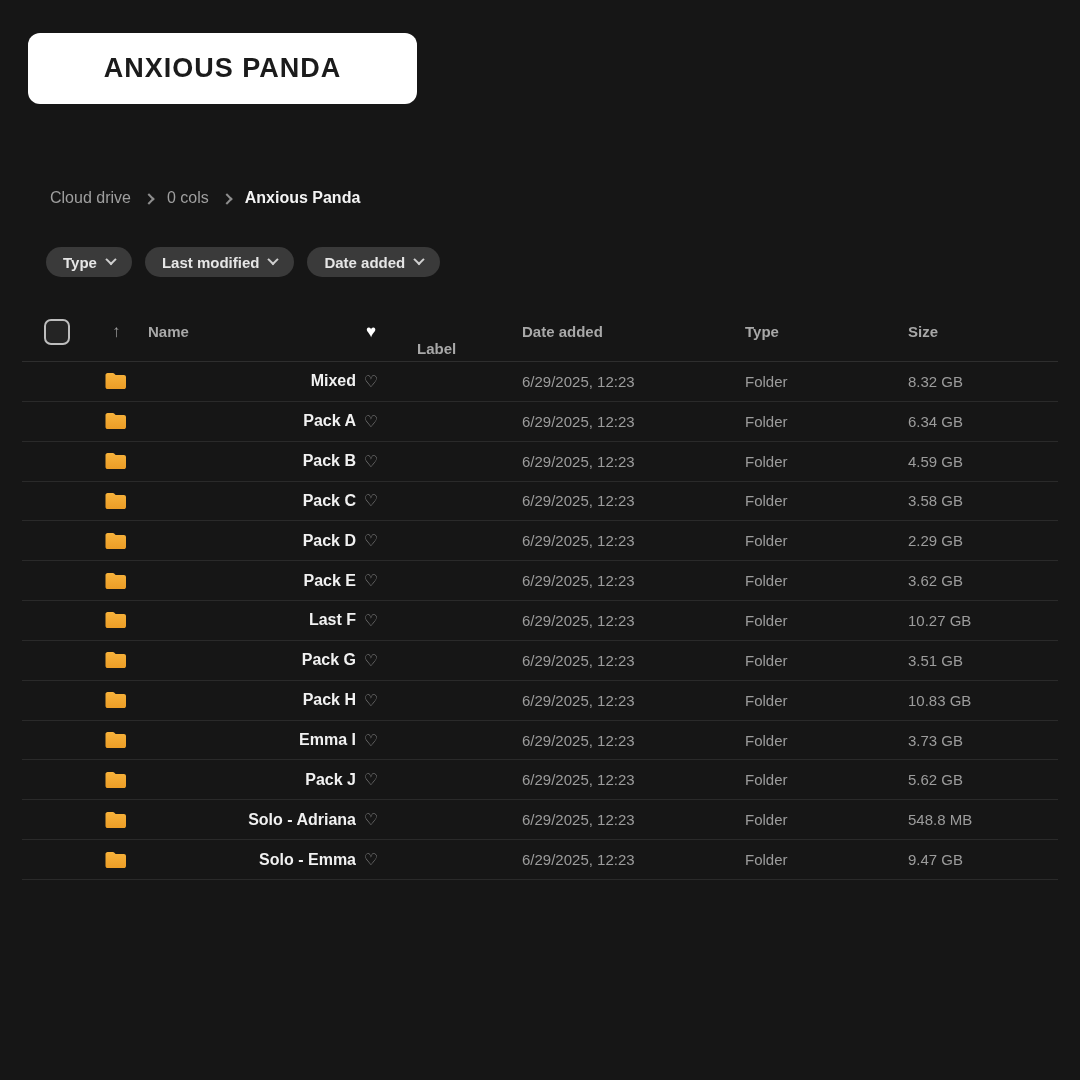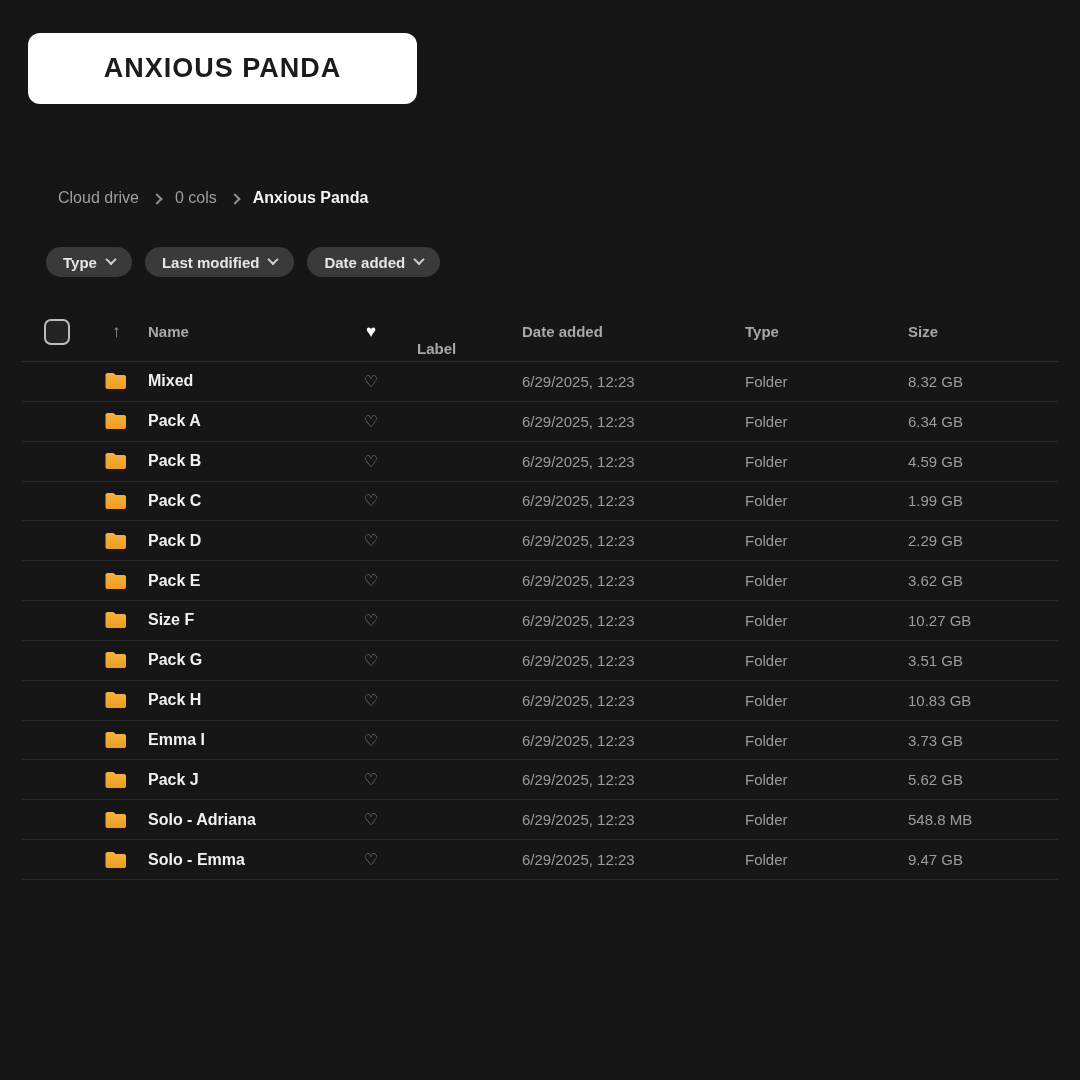--- a/index.html
+++ b/index.html
@@ -18,21 +18,21 @@
     width: 389px; height: 71px;
     background: #ffffff; border-radius: 12px;
     display: flex; align-items: center; justify-content: center;
   }
   .banner-title {
     color: #1b1b1b; font-size: 27px; font-weight: 800; letter-spacing: 1px;
   }
 
   
   .breadcrumb {
-    position: absolute; left: 58px; top: 189px;
+    position: absolute; left: 50px; top: 189px;
     display: flex; align-items: center; gap: 14px;
     font-size: 16px; color: #9f9f9f;
   }
   .crumb { color: #9f9f9f; }
   .crumb.current { color: #f4f4f4; font-weight: 700; }
   .chev-right {
     width: 8px; height: 8px;
     border-right: 2px solid #8e8e8e; border-bottom: 2px solid #8e8e8e;
     transform: rotate(-45deg); display: inline-block; margin-top: 1px;
   }
@@ -71,21 +71,21 @@
     width: 26px; height: 26px; border: 2px solid #bdbdbd;
     border-radius: 7px; background: #242424; cursor: pointer;
   }
   .sort-arrow { margin-left: 20px; font-size: 17px; color: #9c9c9c; cursor: pointer; }
   .head-label { cursor: pointer; font-weight: bold; }
   .head-name { color: #a8a8a8; }
   .heart-head { text-align: center; font-size: 17px; color: #ffffff; cursor: pointer; }
   .cell-label-head { padding-left: 31px; margin-top: 34px; }
 
   .folder-icon { margin-left: 12px; display: flex; align-items: center; }
-  .name-text { font-size: 16px; font-weight: 600; color: #f1f1f1; }
+  .name-text { font-size: 16px; font-weight: 600; color: #f1f1f1; text-align: right; }
   .heart-cell { text-align: center; font-size: 16px; color: #8f8f8f; cursor: pointer; }
 </style>
 </head>
 <body>
 
 <div class="banner">
   <span class="banner-title">ANXIOUS PANDA</span>
 </div>
 
 <nav class="breadcrumb">
@@ -201,21 +201,21 @@
             </linearGradient>
           </defs>
           <path d="M1.5 3.2 C1.5 2 2.4 1 3.6 1 L8.8 1 C9.4 1 10 1.25 10.4 1.7 L11.6 3.1 L19.9 3.1 C21.1 3.1 22 4 22 5.2 L22 14.9 C22 16.1 21.1 17 19.9 17 L3.6 17 C2.4 17 1.5 16.1 1.5 14.9 Z" fill="url(#fg)"></path>
         </svg>
       </div>
       <div class="name-text">Pack C</div>
       <div class="heart-cell">♡</div>
       <div></div>
       <div>6/29/2025, 12:23</div>
       <div>Folder</div>
-      <div>1.99 GB</div>
+      <div>3.58 GB</div>
     </div>
 
     <div class="t-row t-body-row">
       <div class="cell-check"></div>
       <div class="folder-icon">
         <svg width="23" height="18" viewBox="0 0 23 18">
           <defs>
             <linearGradient id="fg" x1="0" y1="0" x2="0" y2="1">
               <stop offset="0" stop-color="#f7b23b"></stop>
               <stop offset="1" stop-color="#ec9d26"></stop>
@@ -259,21 +259,21 @@
         <svg width="23" height="18" viewBox="0 0 23 18">
           <defs>
             <linearGradient id="fg" x1="0" y1="0" x2="0" y2="1">
               <stop offset="0" stop-color="#f7b23b"></stop>
               <stop offset="1" stop-color="#ec9d26"></stop>
             </linearGradient>
           </defs>
           <path d="M1.5 3.2 C1.5 2 2.4 1 3.6 1 L8.8 1 C9.4 1 10 1.25 10.4 1.7 L11.6 3.1 L19.9 3.1 C21.1 3.1 22 4 22 5.2 L22 14.9 C22 16.1 21.1 17 19.9 17 L3.6 17 C2.4 17 1.5 16.1 1.5 14.9 Z" fill="url(#fg)"></path>
         </svg>
       </div>
-      <div class="name-text">Size F</div>
+      <div class="name-text">Last F</div>
       <div class="heart-cell">♡</div>
       <div></div>
       <div>6/29/2025, 12:23</div>
       <div>Folder</div>
       <div>10.27 GB</div>
     </div>
 
     <div class="t-row t-body-row">
       <div class="cell-check"></div>
       <div class="folder-icon">

